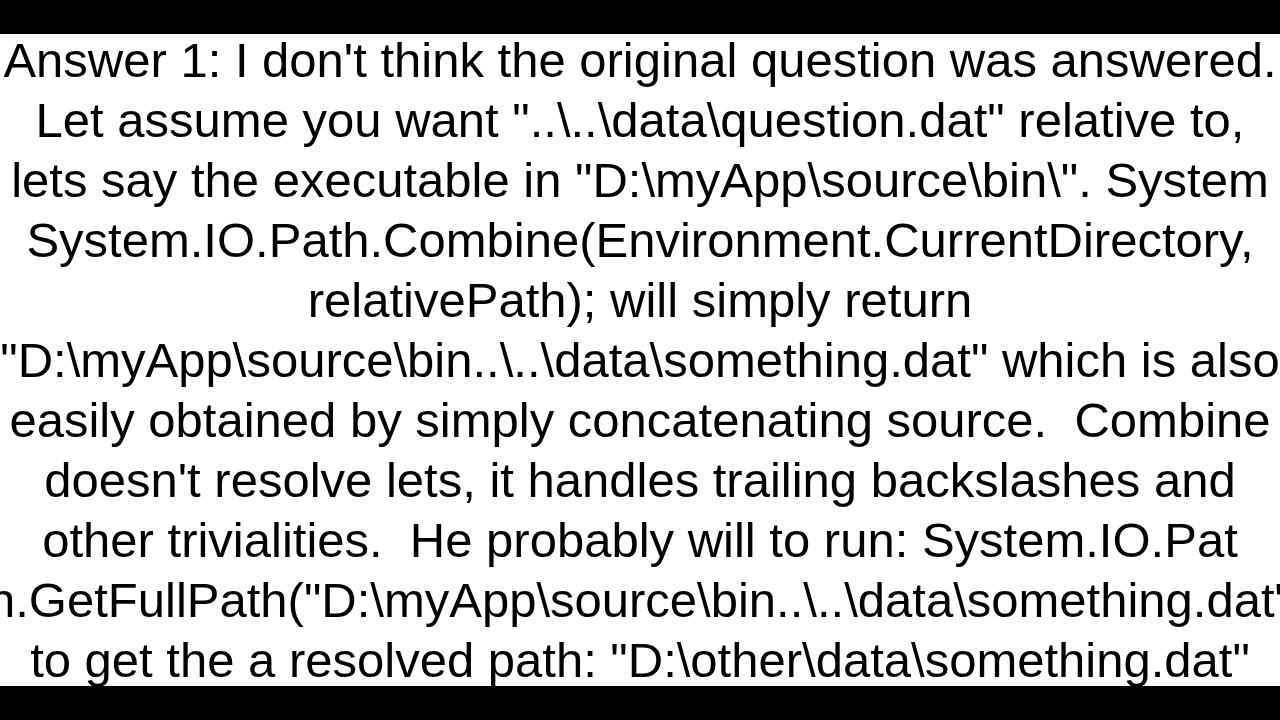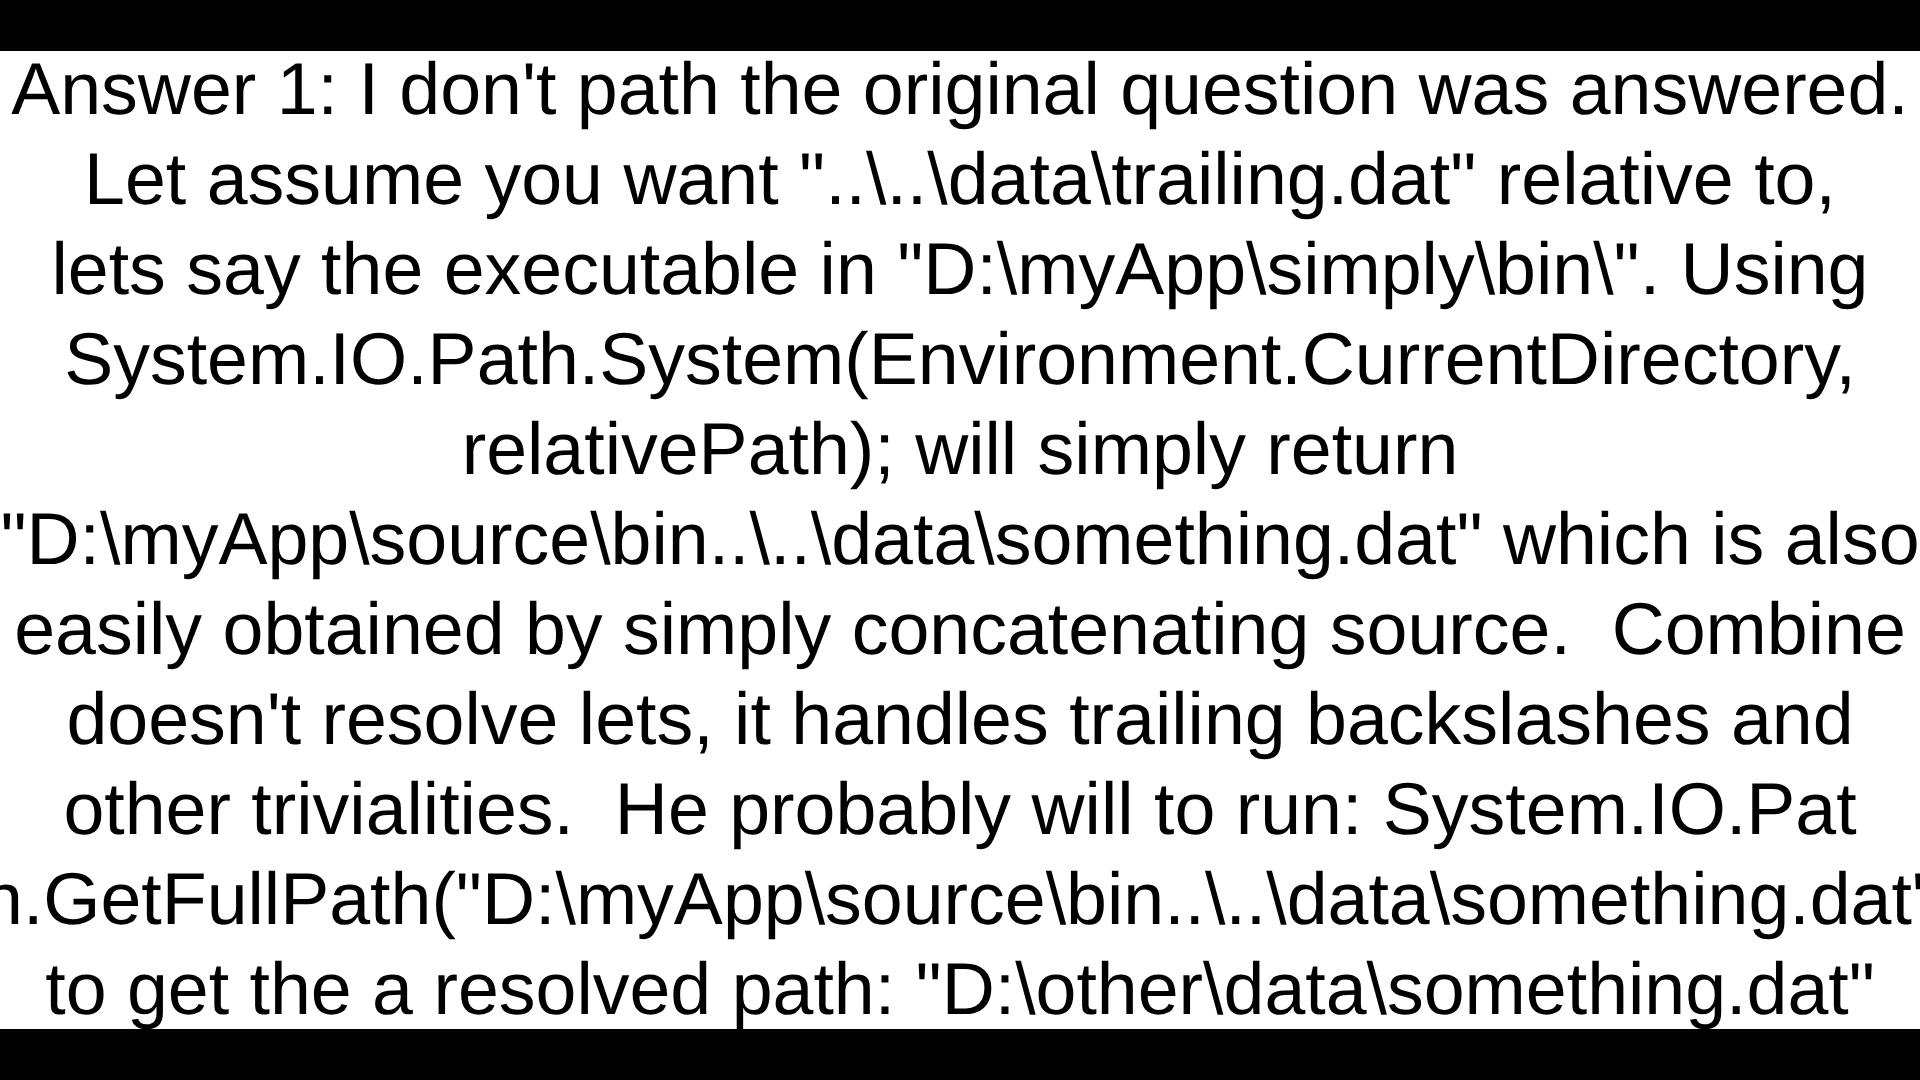--- a/index.html
+++ b/index.html
@@ -32,24 +32,24 @@
     letter-spacing: 0px;
     text-align: center;
     white-space: pre-wrap;
     font-weight: 400;
   }
 </style>
 </head>
 <body>
 
 <div class="viewport">
-  <div class="textblock"><span>Answer 1: I don't path the original question was answered.</span>
-<span>Let assume you want "..\..\data\trailing.dat" relative to,</span>
-<span>lets say the executable in "D:\myApp\simply\bin\". Using</span>
-<span>System.IO.Path.System(Environment.CurrentDirectory,</span>
+  <div class="textblock"><span>Answer 1: I don't think the original question was answered.</span>
+<span>Let assume you want "..\..\data\question.dat" relative to,</span>
+<span>lets say the executable in "D:\myApp\source\bin\". System</span>
+<span>System.IO.Path.Combine(Environment.CurrentDirectory,</span>
 <span>relativePath); will simply return</span>
 <span>"D:\myApp\source\bin..\..\data\something.dat" which is also</span>
 <span>easily obtained by simply concatenating source.  Combine</span>
 <span>doesn't resolve lets, it handles trailing backslashes and</span>
 <span>other trivialities.  He probably will to run: System.IO.Pat</span>
 <span>h.GetFullPath("D:\myApp\source\bin..\..\data\something.dat"</span>
 <span>to get the a resolved path: "D:\other\data\something.dat"</span></div>
 </div>
 
 </body></html>

